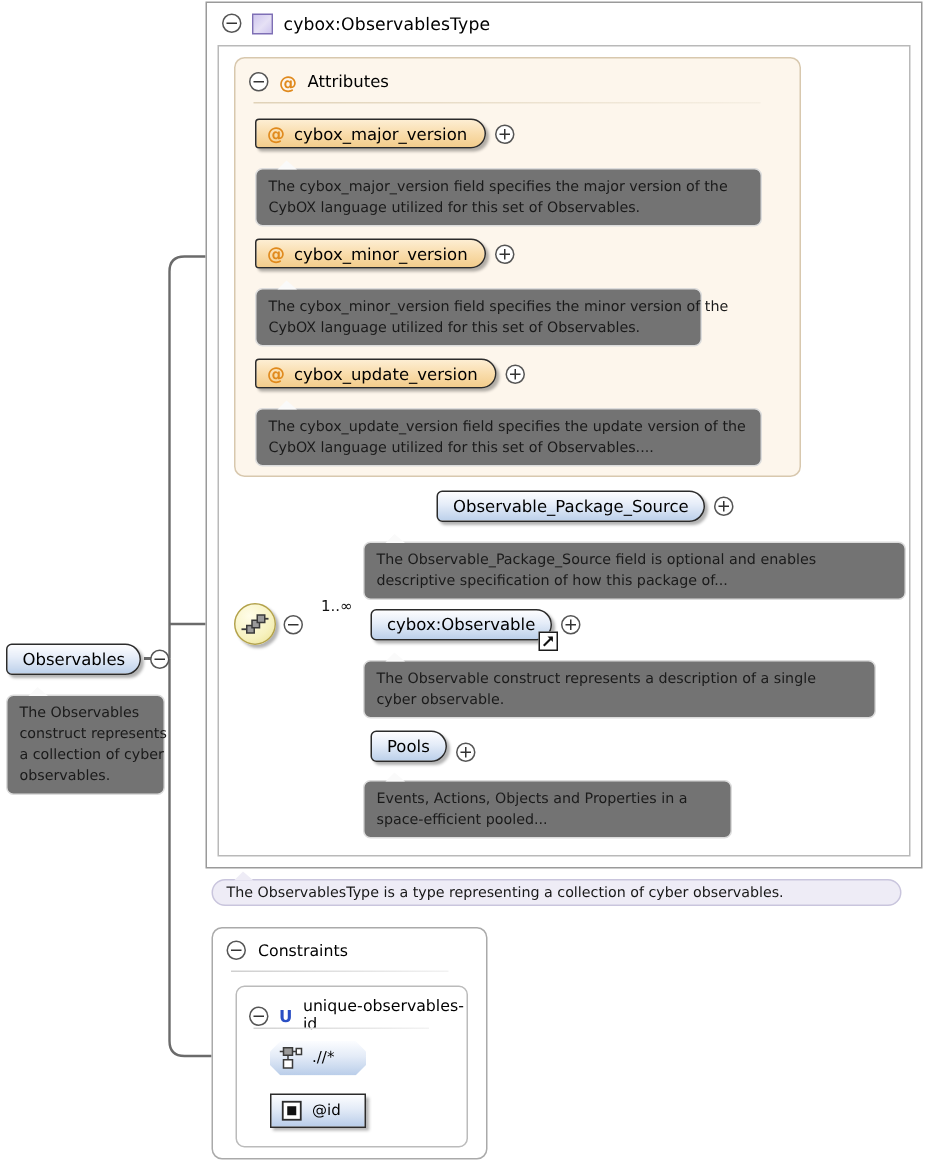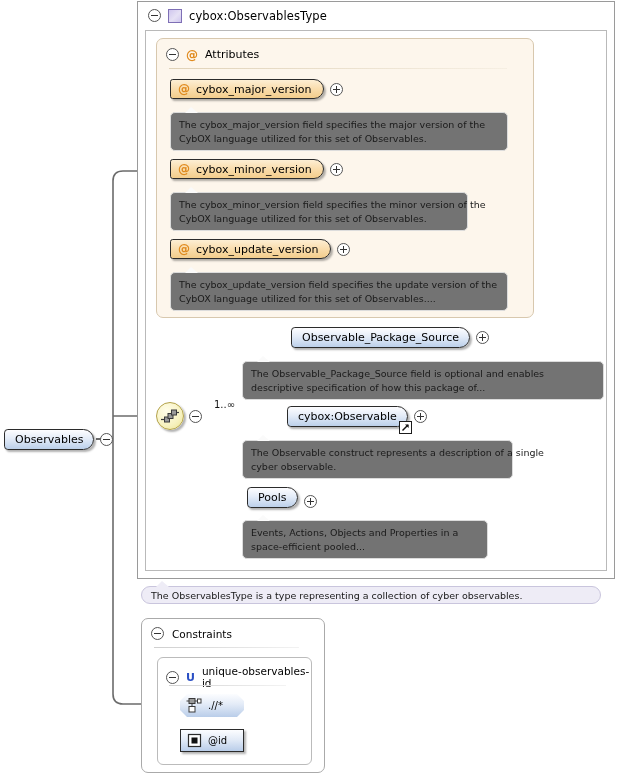--- a/index.html
+++ b/index.html
@@ -286,20 +286,26 @@
     <div class="elem-box">
       <span class="lbl">Observables</span>
     </div>
     <span class="tog"></span>
   </div>
 
   <div class="abs doc tail" style="left:170px;top:272px;width:338px;">
     <span class="ln">The cybox_update_version field specifies the update version of the</span>
     <span class="ln">CybOX language utilized for this set of Observables....</span>
   </div>
+  <div class="abs doc tail" style="left:4px;top:463px;width:106px;">
+    <span class="ln">The Observables</span>
+    <span class="ln">construct represents</span>
+    <span class="ln">a collection of cyber</span>
+    <span class="ln">observables.</span>
+  </div>
 
   <div class="abs" style="left:156px;top:402px;display:flex;align-items:center;gap:5px;">
     <div class="seq-node">
       <svg width="20" height="16" viewBox="0 0 20 16">
         <line x1="1" y1="11.5" x2="5" y2="11.5" stroke="#3a3a3a" stroke-width="1.2"></line>
         <rect x="4.5" y="9" width="5" height="5" fill="#9a9a9a" stroke="#3a3a3a" stroke-width="1"></rect>
         <rect x="8" y="5.5" width="5" height="5" fill="#9a9a9a" stroke="#3a3a3a" stroke-width="1"></rect>
         <rect x="11.5" y="2" width="5" height="5" fill="#9a9a9a" stroke="#3a3a3a" stroke-width="1"></rect>
         <line x1="16" y1="4.5" x2="19" y2="4.5" stroke="#3a3a3a" stroke-width="1.2"></line>
       </svg>
@@ -313,32 +319,32 @@
     </div>
     <span class="tog plus"></span>
   </div>
   <div class="abs doc tail" style="left:242px;top:361px;width:362px;">
     <span class="ln">The Observable_Package_Source field is optional and enables</span>
     <span class="ln">descriptive specification of how this package of...</span>
   </div>
 
   <span class="abs" style="left:214px;top:399px;font-size:10px;color:#111;">1..∞</span>
   <div class="abs" style="left:247px;top:406px;display:flex;align-items:center;gap:6px;">
-    <div class="elem-box" style="position:relative;margin-left:40px;">
+    <div class="elem-box" style="position:relative;">
       <span class="lbl">cybox:Observable</span>
       <span class="extref">
         <svg width="9" height="9" viewBox="0 0 9 9">
           <path d="M1.5 7.5 L7 2" stroke="#111" stroke-width="1.4"></path>
           <path d="M7.6 1.4 L7.6 5 L4 1.4 Z" fill="#111"></path>
         </svg>
       </span>
     </div>
     <span class="tog plus"></span>
   </div>
-  <div class="abs doc tail" style="left:242px;top:440px;width:271px;">
+  <div class="abs doc tail" style="left:242px;top:440px;width:342px;">
     <span class="ln">The Observable construct represents a description of a single</span>
     <span class="ln">cyber observable.</span>
   </div>
 
   <div class="abs" style="left:247px;top:487px;display:flex;align-items:flex-end;gap:6px;">
     <div class="elem-box">
       <span class="lbl">Pools</span>
     </div>
     <span class="tog plus"></span>
   </div>

